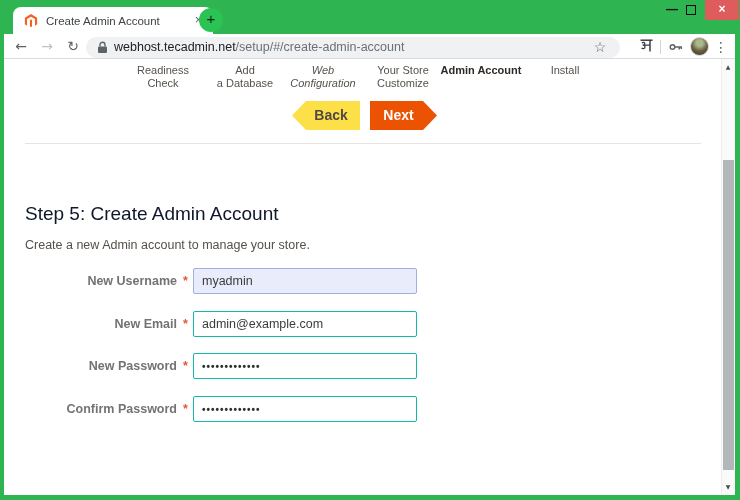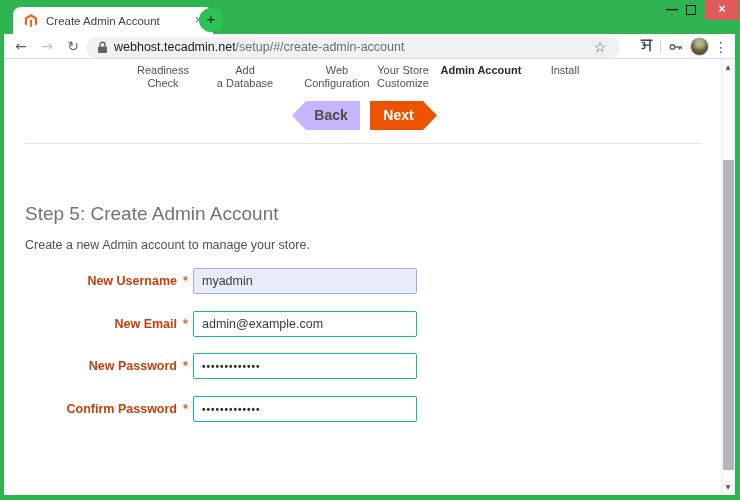--- a/index.html
+++ b/index.html
@@ -57,37 +57,37 @@
                   font-size:6px; color:#4a4a4a; line-height:12px; z-index:21;
                   font-family:"DejaVu Sans", sans-serif;}
   .scroll-up { top:61px; } .scroll-down { top:481px; }
   .scroll-thumb { position:absolute; left:723px; top:160px; width:11px; height:310px; background:#b4b7ba; z-index:21; }
 
   
   .step { position:absolute; top:64px; width:120px; text-align:center; font-size:11px; line-height:13px;
           color:#57524c; }
   .step.active { font-weight:bold; color:#2e2a26; }
 
-  .btn-back { position:absolute; left:292px; top:101px; width:68px; height:29px; background:#c4b5fd;
+  .btn-back { position:absolute; left:292px; top:101px; width:68px; height:29px; background:#fde047;
               clip-path:polygon(14px 0,100% 0,100% 100%,14px 100%,0 50%);
               color:#514943; font-weight:bold; font-size:14px; text-align:center; line-height:29px;
               padding-left:10px; cursor:pointer; }
   .btn-next { position:absolute; left:370px; top:101px; width:67px; height:29px; background:#eb5202;
               clip-path:polygon(0 0,53px 0,100% 50%,53px 100%,0 100%);
               color:#fff; font-weight:bold; font-size:14px; text-align:center; line-height:29px;
               padding-right:10px; cursor:pointer; }
 
   .hr { position:absolute; left:25px; top:143px; width:676px; height:1px; background:#e4e4e4; }
 
-  .page-heading { position:absolute; left:25px; top:203px; font-size:19px; color:#737373; }
+  .page-heading { position:absolute; left:25px; top:203px; font-size:19px; color:#0f172a; }
   .page-subtitle { position:absolute; left:25px; top:238px; font-size:12.5px; color:#55504a; }
 
   .form-row { position:absolute; left:25px; width:400px; height:27px; }
   .form-row .flabel { position:absolute; left:0; top:6px; width:152px; text-align:right;
-                      font-size:12.5px; font-weight:bold; color:#c2410c; white-space:nowrap; }
+                      font-size:12.5px; font-weight:bold; color:#737373; white-space:nowrap; }
   .form-row .freq { position:absolute; left:158px; top:6px; font-size:12.5px; font-weight:bold; color:#e8563a; }
   .form-row input { position:absolute; left:168px; top:0; width:224px; height:26px;
                     border:1px solid #14b8a6; border-radius:2px; background:#fff;
                     font-family:"Liberation Sans", sans-serif; font-size:12.5px; color:#3c3c3c;
                     padding:0 8px; outline:none; }
   .form-row input.hl { background:#e9edfb; border-color:#a3aede; }
   .form-row input.pw { font-size:10px; letter-spacing:1px; font-weight:bold; color:#2e2e2e; }
   .row-username { top:268px; } .row-email { top:311px; } .row-password { top:353px; } .row-confirm { top:396px; }
 </style>
 </head>
@@ -151,21 +151,21 @@
   <div class="scroll-down">▼</div>
 
   <div class="step" style="left:103px;">
     <div>Readiness</div>
     <div>Check</div>
   </div>
   <div class="step" style="left:185px;">
     <div>Add</div>
     <div>a Database</div>
   </div>
-  <div class="step" style="left:277px;">
+  <div class="step" style="left:263px;font-style:italic;">
     <div>Web</div>
     <div>Configuration</div>
   </div>
   <div class="step" style="left:343px;">
     <div>Your Store</div>
     <div>Customize</div>
   </div>
   <div class="step active" style="left:421px;">
     <div>Admin Account</div>
   </div>

